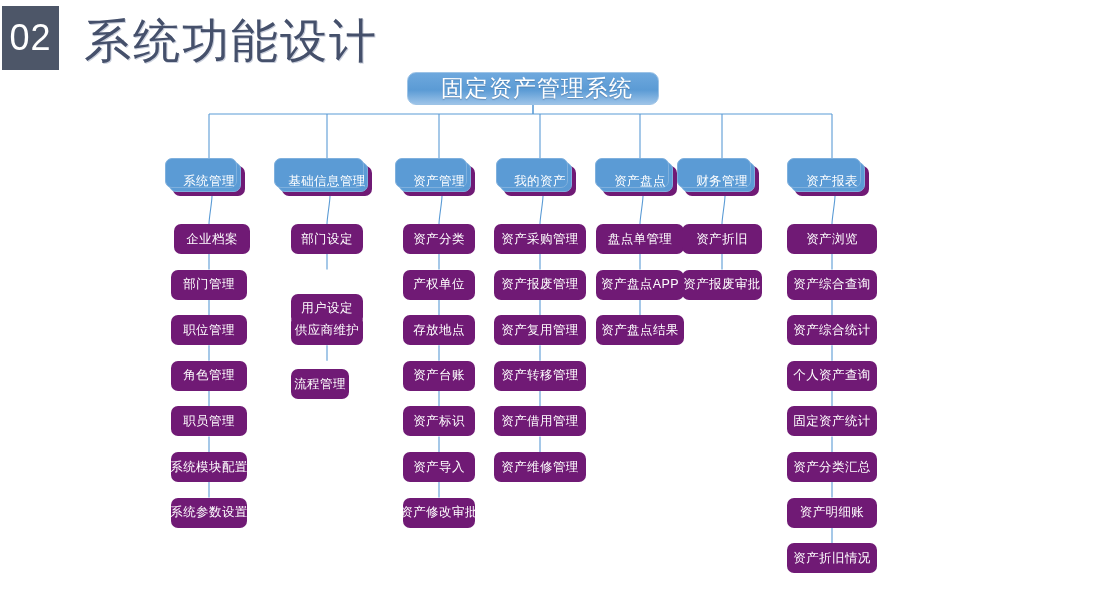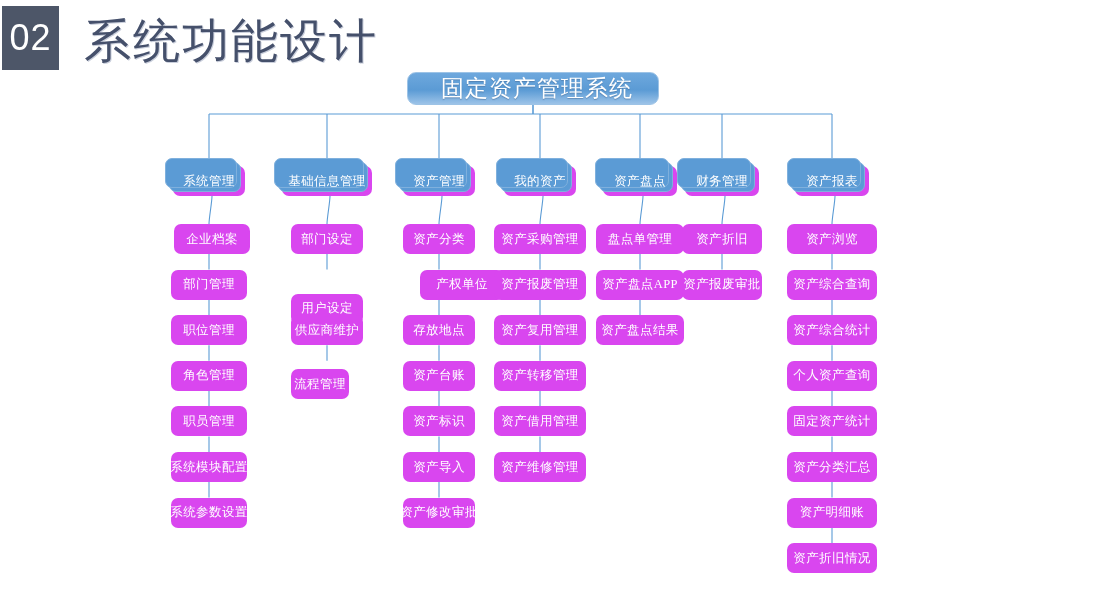--- a/index.html
+++ b/index.html
@@ -59,30 +59,29 @@
     width: 1101px;
     height: 603px;
   }
 
   
   .node {
     position: absolute;
     box-sizing: border-box;
     height: 30px;
     border-radius: 7px;
-    background: #d946ef;
+    background: #701a75;
     color: #ffffff;
     font-size: 12.5px;
     display: flex;
     align-items: center;
     justify-content: center;
     white-space: nowrap;
     letter-spacing: 0.4px;
     z-index: 3;
-    font-family: Liberation Serif, serif;
   }
   .node.root {
     height: 33px;
     border-radius: 9px;
     font-family: "Liberation Serif", serif;
     font-size: 23px;
     letter-spacing: 1px;
     border: 1px solid #9dc3e6;
     background: linear-gradient(to bottom, #6ea8dd 0%, #5b9bd5 55%, #9cc3e8 100%);
     text-shadow: 0 1px 1px rgba(60,90,130,.45);
@@ -212,21 +211,21 @@
     </div>
     <div class="node" style="left: 291px; top: 369px; width: 58px;">
       <span class="node-label">流程管理</span>
     </div>
     <div class="node stacked" style="left: 403px; top: 166px; width: 72px;">
       <span class="node-label">资产管理</span>
     </div>
     <div class="node" style="left: 403px; top: 224px; width: 72px;">
       <span class="node-label">资产分类</span>
     </div>
-    <div class="node" style="left: 420px; top: 269.6px; width: 84px;">
+    <div class="node" style="left: 403px; top: 269.6px; width: 72px;">
       <span class="node-label">产权单位</span>
     </div>
     <div class="node" style="left: 403px; top: 315.2px; width: 72px;">
       <span class="node-label">存放地点</span>
     </div>
     <div class="node" style="left: 403px; top: 360.8px; width: 72px;">
       <span class="node-label">资产台账</span>
     </div>
     <div class="node" style="left: 403px; top: 406.4px; width: 72px;">
       <span class="node-label">资产标识</span>

